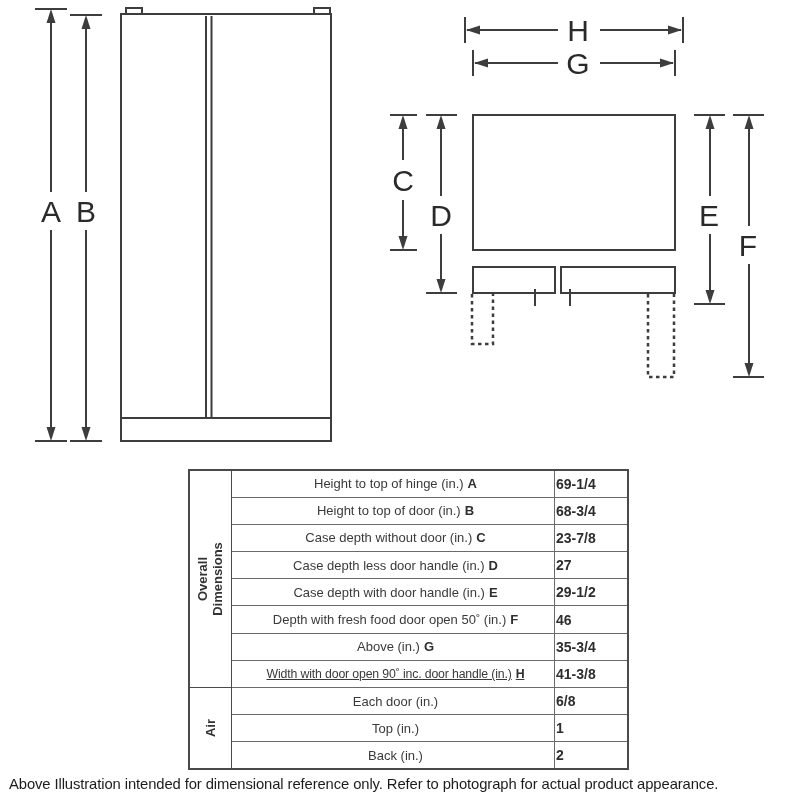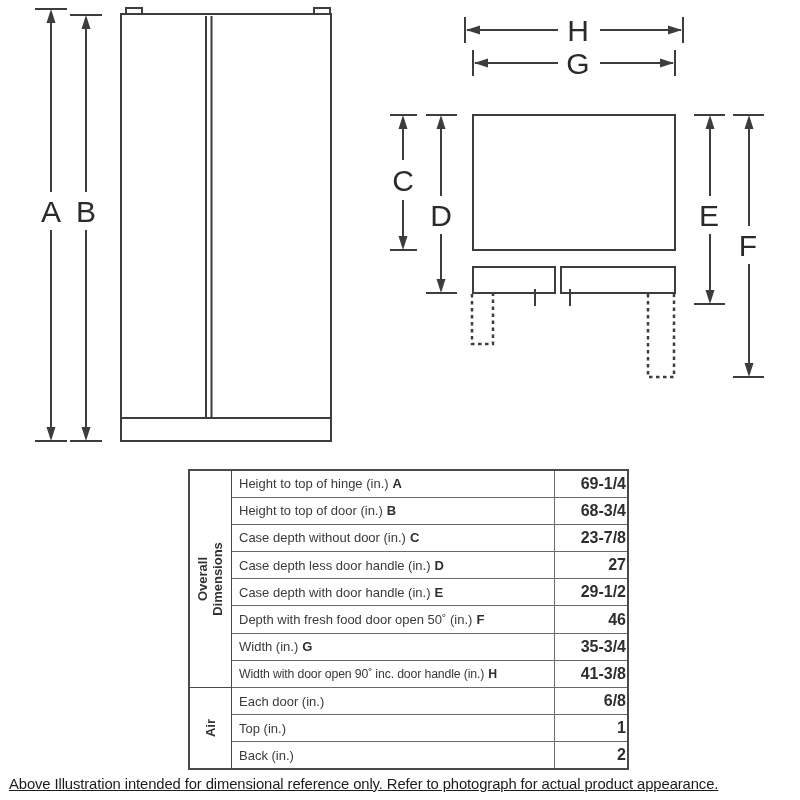--- a/index.html
+++ b/index.html
@@ -47,39 +47,39 @@
     font-size: 13px;
     line-height: 1.15;
     color: #333333;
     width: max-content;
   }
   td.label-cell {
     width: 313px;
     font-size: 13px;
     padding: 0 2px 0 7px;
     white-space: nowrap;
-  }
-  td.label-cell.tight { font-size: 12.3px; letter-spacing: -0.15px; }
+    text-align: center;
+  }
+  td.label-cell.tight { font-size: 12.3px; letter-spacing: -0.15px; text-decoration: underline; }
   td.label-cell .letter { font-weight: bold; margin-left: 4px; color: #2e2e2e; }
   td.value-cell {
     width: 70px;
-    font-size: 16px;
+    font-size: 14px;
     font-weight: bold;
-    text-align: right;
+    text-align: left;
     color: #2e2e2e;
   }
   .caption {
     position: absolute;
     left: 9px;
     top: 776px;
     font-size: 14.8px;
     letter-spacing: -0.1px;
     color: #1c1c1c;
     white-space: nowrap;
-    text-decoration: underline;
   }
 </style>
 </head>
 <body>
 
 <div class="page">
 
   <svg width="800" height="460" viewBox="0 0 800 460" stroke-linecap="butt" style="position:absolute;left:0;top:0;">
 
     <g stroke="#3d3d3d" stroke-width="2" fill="none">
@@ -212,21 +212,21 @@
       </tr>
       <tr>
         <td class="label-cell"><span>Case depth with door handle (in.)</span><span class="letter">E</span></td>
         <td class="value-cell">29-1/2</td>
       </tr>
       <tr>
         <td class="label-cell"><span>Depth with fresh food door open 50˚ (in.)</span><span class="letter">F</span></td>
         <td class="value-cell">46</td>
       </tr>
       <tr>
-        <td class="label-cell"><span>Width (in.)</span><span class="letter">G</span></td>
+        <td class="label-cell"><span>Above (in.)</span><span class="letter">G</span></td>
         <td class="value-cell">35-3/4</td>
       </tr>
       <tr>
         <td class="label-cell tight"><span>Width with door open 90˚ inc. door handle (in.)</span><span class="letter">H</span></td>
         <td class="value-cell">41-3/8</td>
       </tr>
       <tr>
         <td class="group-cell" rowspan="3">
           <div class="rot">Air</div>
         </td>

